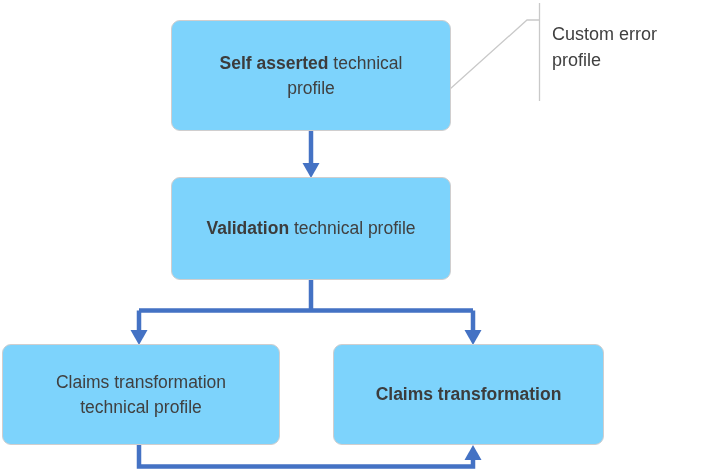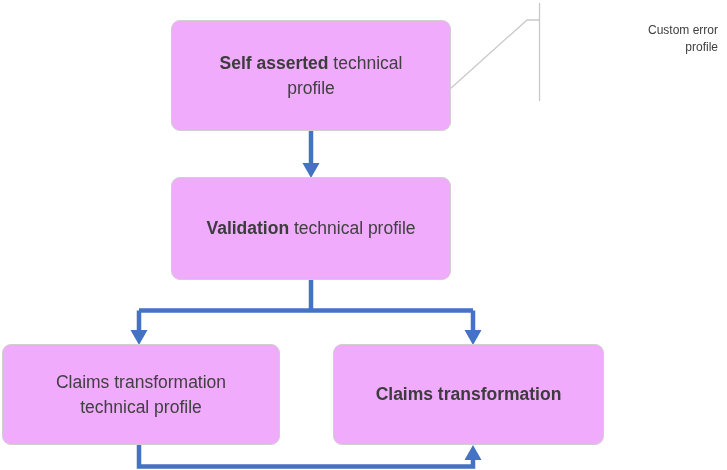--- a/index.html
+++ b/index.html
@@ -29,21 +29,21 @@
     left: 0;
     top: 0;
     width: 727px;
     height: 470px;
     z-index: 1;
   }
 
   .node-box {
     position: absolute;
     box-sizing: border-box;
-    background: #f0abfc;
+    background: #7dd3fc;
     border: 1px solid #D0CECE;
     border-radius: 9px;
     display: flex;
     align-items: center;
     justify-content: center;
     text-align: center;
     z-index: 2;
     color: #404040;
     font-size: 17.5px;
     line-height: 1.38;
@@ -86,23 +86,23 @@
     width: 271px;
     height: 101px;
   }
 
   
   #callout-text {
     position: absolute;
     left: 552px;
     top: 22px;
     width: 166px;
-    text-align: right;
+    text-align: left;
     color: #404040;
-    font-size: 12px;
+    font-size: 18px;
     line-height: 1.42;
     z-index: 3;
   }
   #callout-text .callout-line {
     display: block;
   }
 </style>
 </head>
 <body>
 

